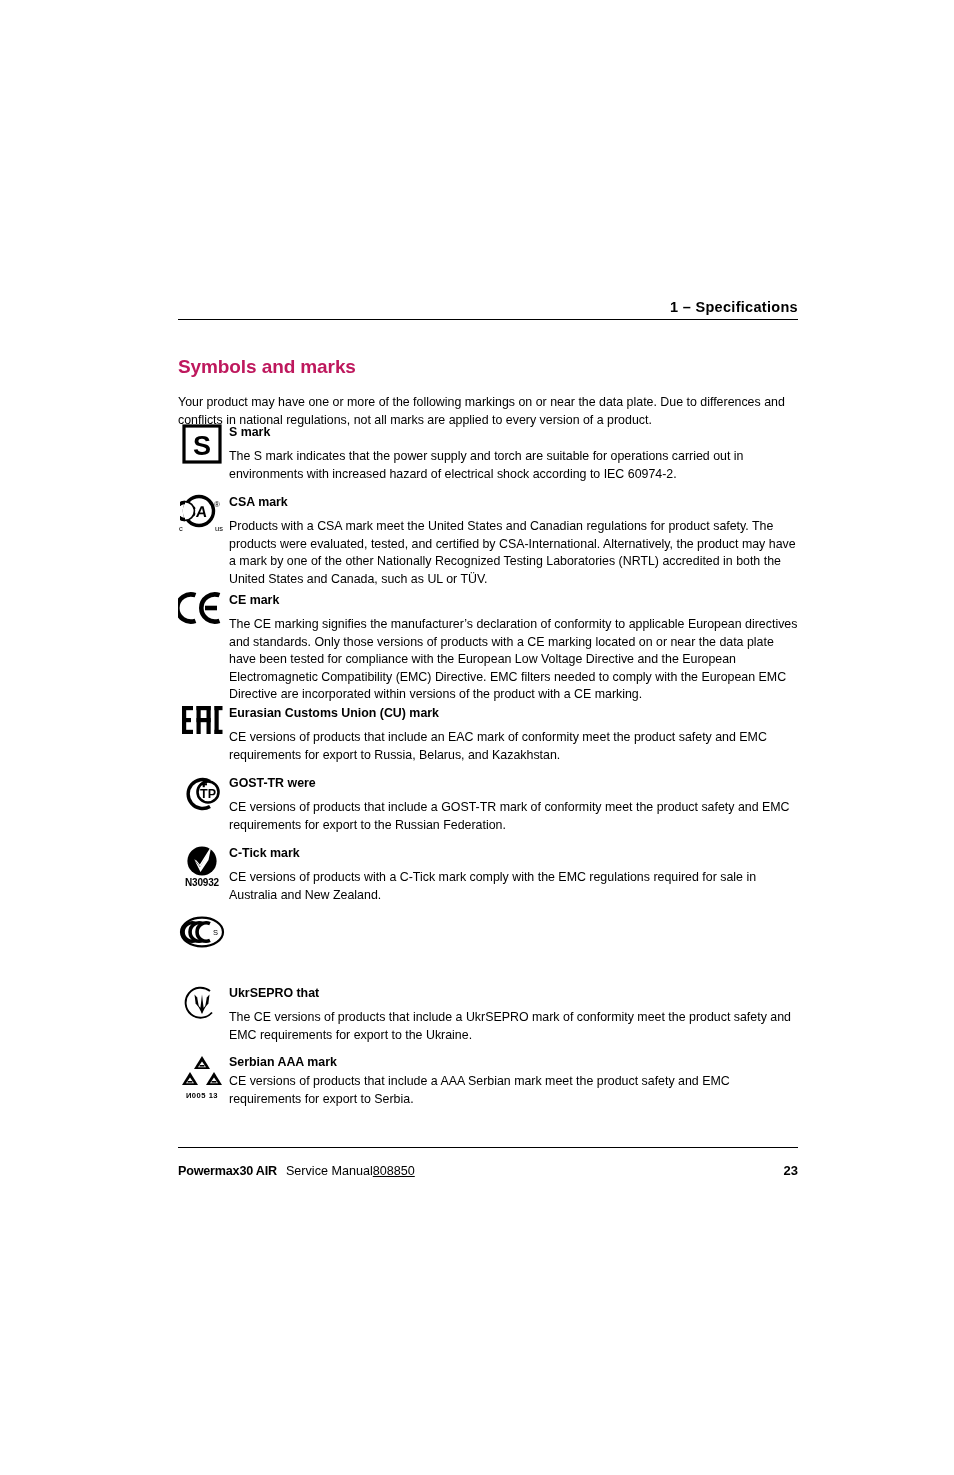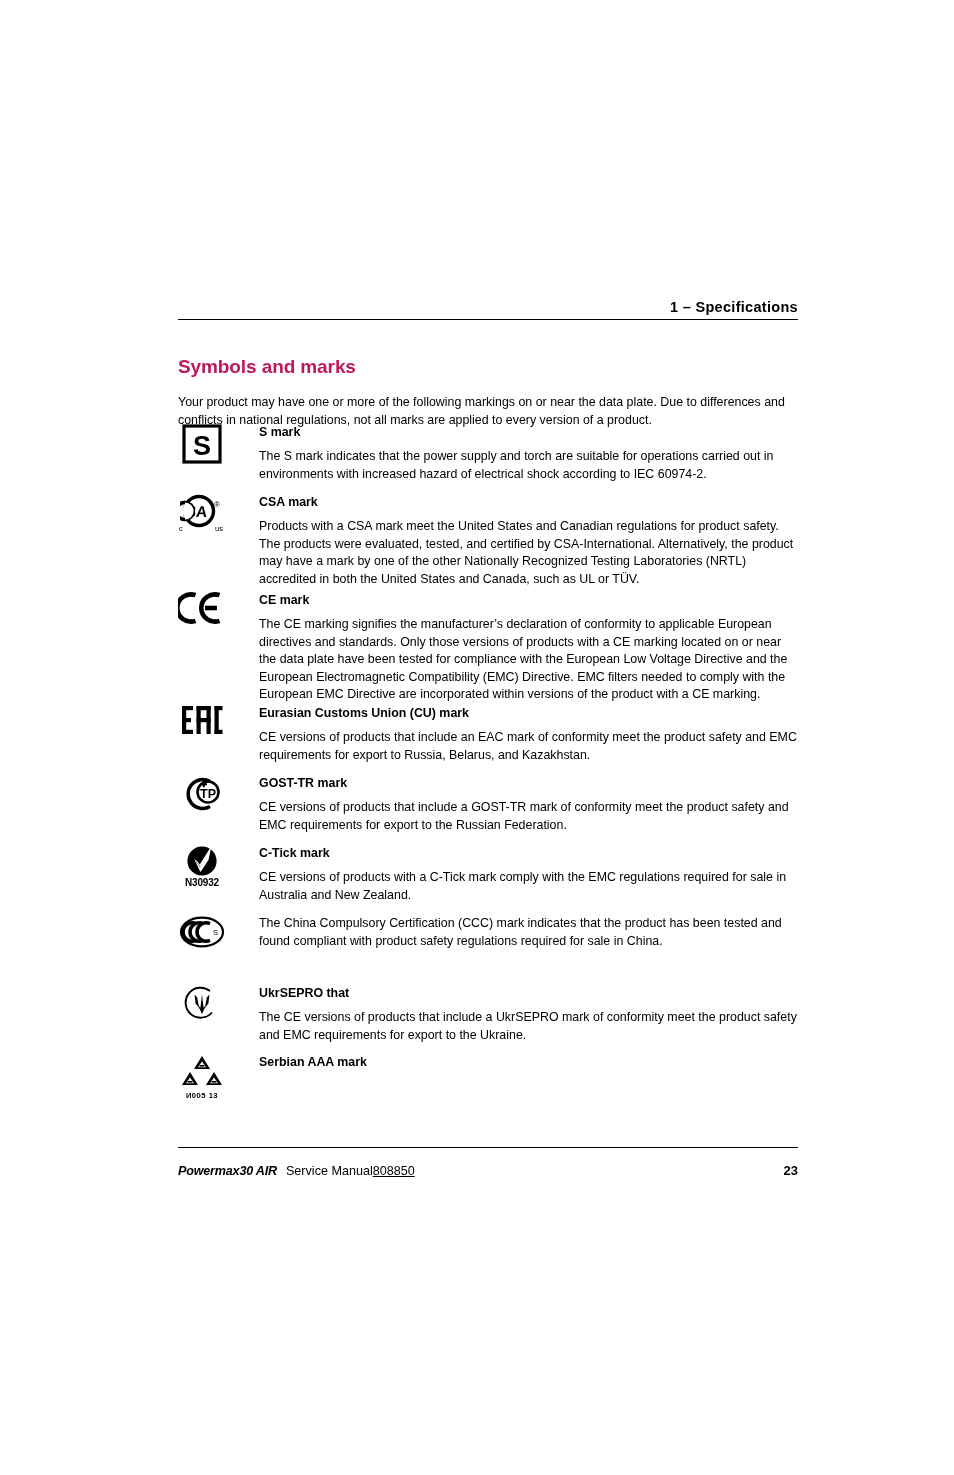--- a/index.html
+++ b/index.html
@@ -82,21 +82,21 @@
   .mark-icon {
     position: absolute;
     left: 0;
     top: 0;
     width: 48px;
     display: flex;
     flex-direction: column;
     align-items: center;
   }
   .mark-body {
-    margin-left: 81px;
+    margin-left: 51px;
     padding-bottom: 2px;
   }
   .mark-heading {
     font-size: 12.4px;
     font-weight: bold;
     line-height: 16px;
     margin: 0 0 8px 0;
   }
   .mark-desc {
     font-size: 12.4px;
@@ -158,21 +158,20 @@
     position: absolute;
     left: 178px;
     top: 1151px;
     width: 620px;
     display: flex;
     align-items: baseline;
     font-size: 12.6px;
   }
   .footer-product {
     font-weight: bold;
-    font-style: italic;
     letter-spacing: -0.2px;
   }
   .footer-doc {
     margin-left: 9px;
   }
   .footer-number {
     text-decoration: underline;
   }
   .footer-page {
     margin-left: auto;
@@ -276,21 +275,21 @@
       <div class="mark-icon">
         <svg class="icon-svg" width="44" height="38" viewBox="0 0 44 38" aria-hidden="true">
           <path d="M30 6.5 A14.5 14.5 0 1 0 30 31.5" fill="none" stroke="#000" stroke-width="3.4"></path>
           <circle cx="28" cy="17" r="10.5" fill="#fff" stroke="#000" stroke-width="2.6"></circle>
           <text x="28" y="22.5" text-anchor="middle" font-family="Liberation Sans, sans-serif" font-size="12.5" font-weight="bold" fill="#000">TP</text>
           <rect x="20.5" y="8.2" width="6.5" height="2.1" fill="#000"></rect>
           <rect x="22.7" y="6.2" width="2.1" height="6" fill="#000"></rect>
         </svg>
       </div>
       <div class="mark-body">
-        <div class="mark-heading">GOST-TR mark</div>
+        <div class="mark-heading">GOST-TR were</div>
         <p class="mark-desc">CE versions of products that include a GOST-TR mark of conformity meet the product safety and EMC requirements for export to the Russian Federation.</p>
       </div>
     </div>
 
     <div class="mark-row row-ctick">
       <div class="mark-icon">
         <svg class="icon-svg" width="34" height="32" viewBox="0 0 34 32" aria-hidden="true">
           <circle cx="17" cy="16" r="14.6" fill="#000"></circle>
           <path d="M9.5 15 L15 22 L26 3 L23.5 15 L15.5 27 Z" fill="#fff"></path>
           <path d="M9.2 14.2 L15.2 21.8 L24.8 6.5 L25.6 2.2 L14.8 19.5 L11.5 15.5 Z" fill="#fff"></path>
@@ -307,21 +306,20 @@
       <div class="mark-icon">
         <svg class="icon-svg" width="46" height="34" viewBox="0 0 46 34" aria-hidden="true">
           <ellipse cx="23" cy="17" rx="21" ry="14.4" fill="none" stroke="#000" stroke-width="2.2"></ellipse>
           <path d="M17 8.6 A9.2 9.2 0 1 0 17 25.4" fill="none" stroke="#000" stroke-width="3.6"></path>
           <path d="M24 8.6 A9.2 9.2 0 1 0 24 25.4" fill="none" stroke="#000" stroke-width="3.6"></path>
           <path d="M31 8.6 A9.2 9.2 0 1 0 31 25.4" fill="none" stroke="#000" stroke-width="3.6"></path>
           <text x="36.5" y="19.5" text-anchor="middle" font-family="Liberation Sans, sans-serif" font-size="7.5" fill="#000">S</text>
         </svg>
       </div>
       <div class="mark-body">
-        <p class="mark-desc">The China Compulsory Certification (CCC) mark indicates that the product has been tested and found compliant with product safety regulations required for sale in China.</p>
       </div>
     </div>
 
     <div class="mark-row row-ukr">
       <div class="mark-icon">
         <svg class="icon-svg" width="40" height="38" viewBox="0 0 40 38" aria-hidden="true">
           <path d="M28 6 A15 15 0 1 0 30 27.5" fill="none" stroke="#000" stroke-width="1.9"></path>
 
           <path d="M20 9.5 L21.6 23 L20 29 L18.4 23 Z" fill="#000"></path>
           <path d="M12.5 9.5 L15.2 12.5 L17 22.5 L13.6 18.5 Z" fill="#000"></path>
@@ -354,20 +352,21 @@
           <g>
             <path d="M34 18 L42 31 L26 31 Z" fill="#000"></path>
             <path d="M34 23.5 L38 29.2 L30 29.2 Z" fill="#fff"></path>
             <rect x="31.6" y="27" width="4.8" height="1.6" fill="#000"></rect>
           </g>
         </svg>
         <div class="icon-caption serbian">И005  13</div>
       </div>
       <div class="mark-body">
         <div class="mark-heading">Serbian AAA mark</div>
+        <p class="mark-desc">CE versions of products that include a AAA Serbian mark meet the product safety and EMC requirements for export to Serbia.</p>
       </div>
     </div>
 
   </div>
 
   <div class="footer-rule"></div>
   <div class="footer">
     <span class="footer-product">Powermax30 AIR</span>
     <span class="footer-doc">Service Manual</span>
     <span class="footer-number">808850</span>

